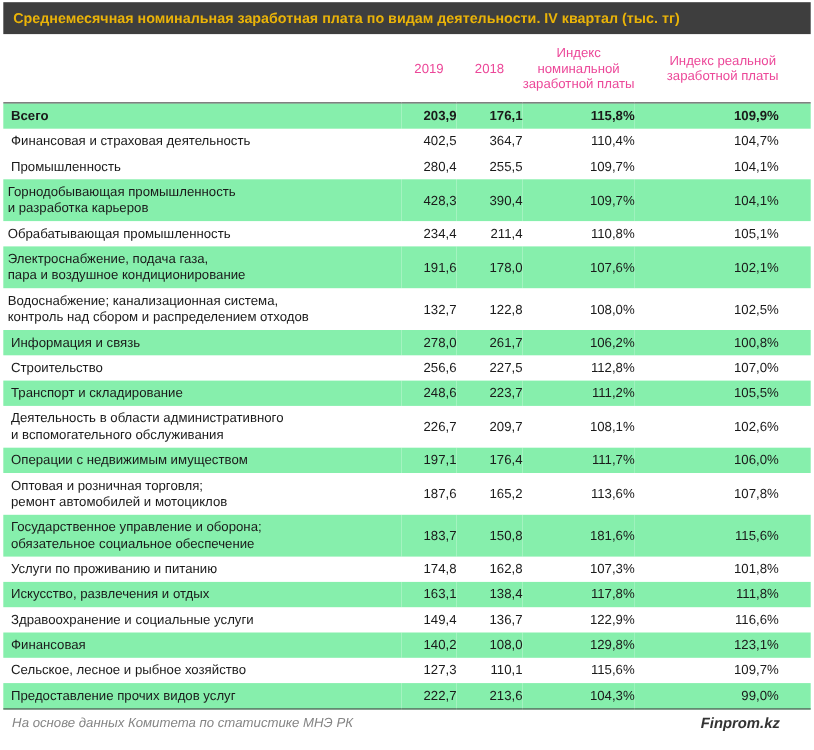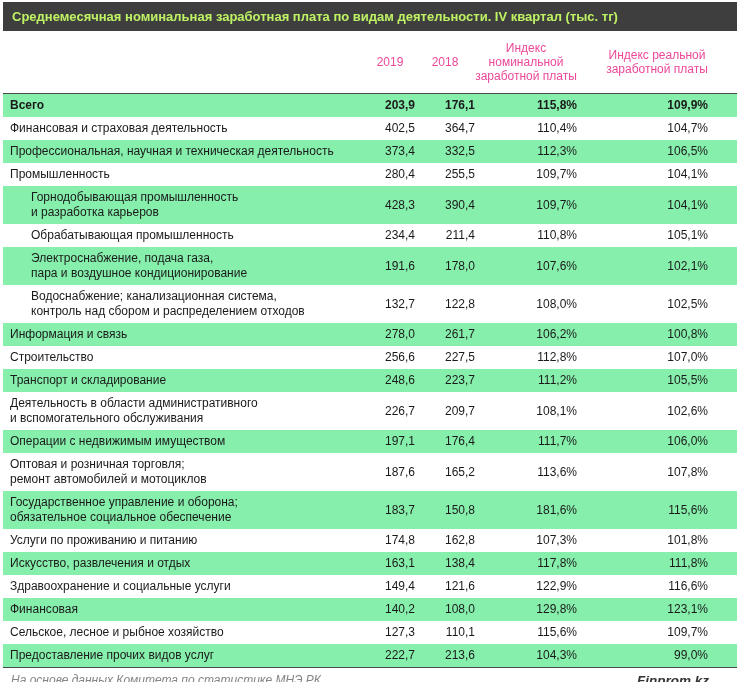--- a/index.html
+++ b/index.html
@@ -5,21 +5,21 @@
   html, body { margin: 0; padding: 0; background: #ffffff; }
   body {
     width: 740px; height: 682px;
     font-family: "Liberation Sans", "DejaVu Sans", sans-serif;
     color: #1a1a1a;
     box-sizing: border-box;
     padding: 2px 3px 0 3px;
   }
   .title-bar {
     background: #3e3e3e;
-    color: #bef264;
+    color: #eab308;
     font-size: 13px;
     font-weight: bold;
     padding: 7px 8px 7px 9px;
     line-height: 15px;
   }
   table.wage-table {
     width: 100%;
     border-collapse: collapse;
     table-layout: fixed;
     font-size: 12px;
@@ -39,21 +39,21 @@
   th.c-2019, td.c-2019 { width: 50px; margin-top: 32px; }
   th.c-2018, td.c-2018 { width: 60px; }
   th.c-idxn, td.c-idxn { width: 102px; }
   th.c-idxr, td.c-idxr { width: 160px; }
   tbody td {
     padding: 4px 0;
     line-height: 15px;
     vertical-align: middle;
   }
   td.c-name { text-align: left; padding-left: 7px; white-space: pre-line; }
-  td.c-name.indent { padding-left: 28px; }
+  td.c-name.indent { padding-left: 4px; }
   td.c-2019, td.c-2018, td.c-idxn, td.c-idxr { text-align: right; }
   td.c-idxr { padding-right: 29px; margin-top: 16px; }
   tr.stripe { background: #86efac; }
   tr.total td { font-weight: bold; border-top: 1px solid #4a4a4a; }
   tbody tr:last-child td { border-bottom: 1px solid #4a4a4a; }
   .footer {
     display: flex;
     justify-content: space-between;
     align-items: center;
     padding: 3px 0 2px 0;
@@ -101,27 +101,20 @@
     <td class="c-idxn">115,8%</td>
     <td class="c-idxr">109,9%</td>
   </tr>
       <tr>
     <td class="c-name">Финансовая и страховая деятельность</td>
     <td class="c-2019">402,5</td>
     <td class="c-2018">364,7</td>
     <td class="c-idxn">110,4%</td>
     <td class="c-idxr">104,7%</td>
   </tr>
-      <tr class="stripe">
-    <td class="c-name">Профессиональная, научная и техническая деятельность</td>
-    <td class="c-2019">373,4</td>
-    <td class="c-2018">332,5</td>
-    <td class="c-idxn">112,3%</td>
-    <td class="c-idxr">106,5%</td>
-  </tr>
       <tr>
     <td class="c-name">Промышленность</td>
     <td class="c-2019">280,4</td>
     <td class="c-2018">255,5</td>
     <td class="c-idxn">109,7%</td>
     <td class="c-idxr">104,1%</td>
   </tr>
       <tr class="stripe">
     <td class="c-name indent">Горнодобывающая промышленность
 и разработка карьеров</td>
@@ -215,21 +208,21 @@
       <tr class="stripe">
     <td class="c-name">Искусство, развлечения и отдых</td>
     <td class="c-2019">163,1</td>
     <td class="c-2018">138,4</td>
     <td class="c-idxn">117,8%</td>
     <td class="c-idxr">111,8%</td>
   </tr>
       <tr>
     <td class="c-name">Здравоохранение и социальные услуги</td>
     <td class="c-2019">149,4</td>
-    <td class="c-2018">121,6</td>
+    <td class="c-2018">136,7</td>
     <td class="c-idxn">122,9%</td>
     <td class="c-idxr">116,6%</td>
   </tr>
       <tr class="stripe">
     <td class="c-name">Финансовая</td>
     <td class="c-2019">140,2</td>
     <td class="c-2018">108,0</td>
     <td class="c-idxn">129,8%</td>
     <td class="c-idxr">123,1%</td>
   </tr>

